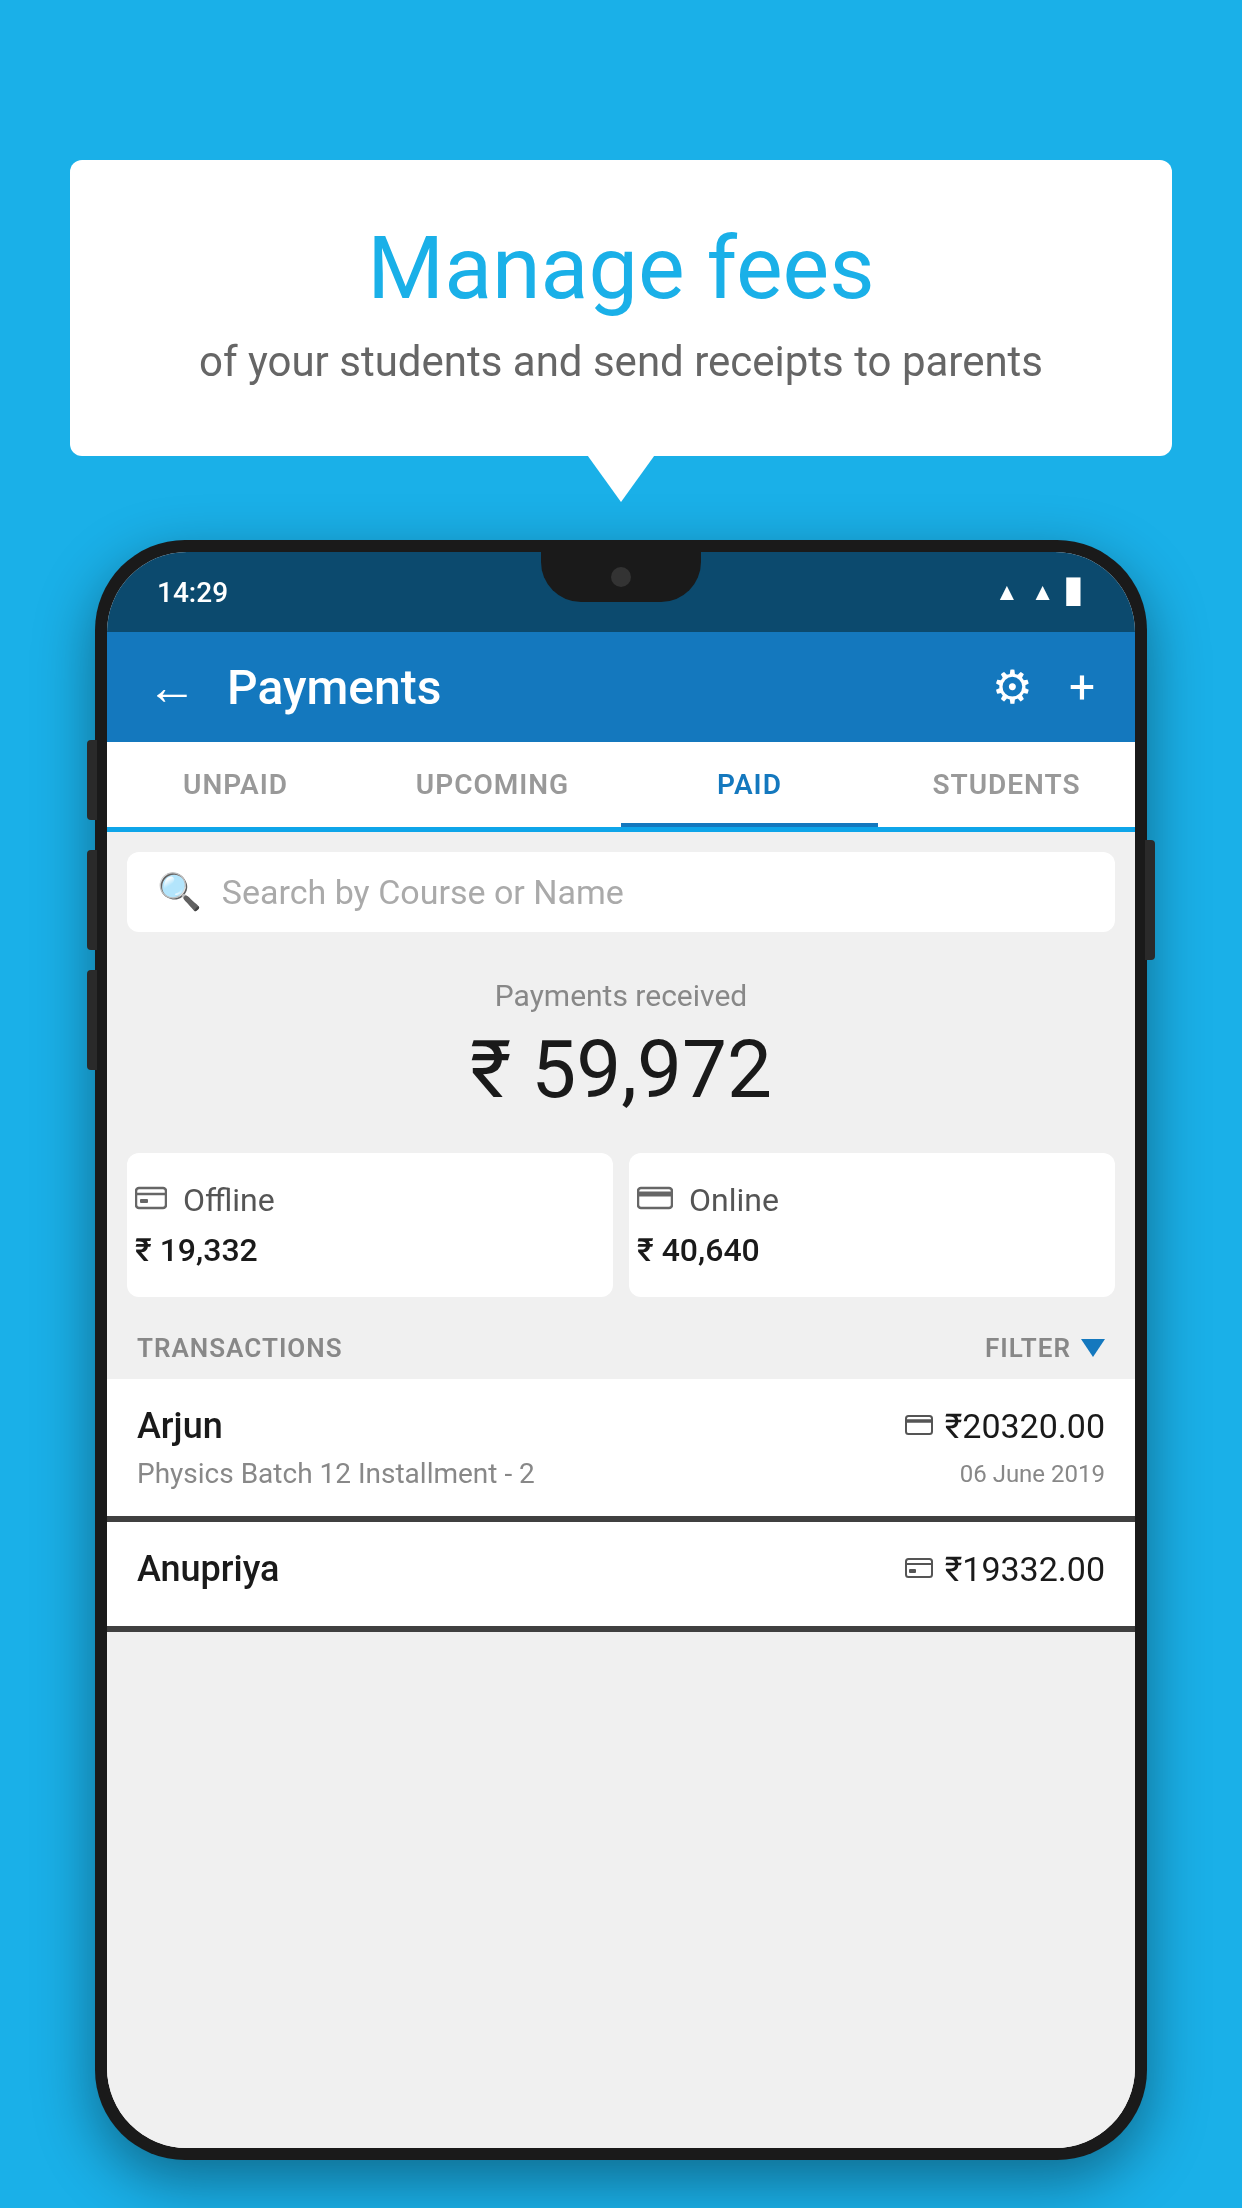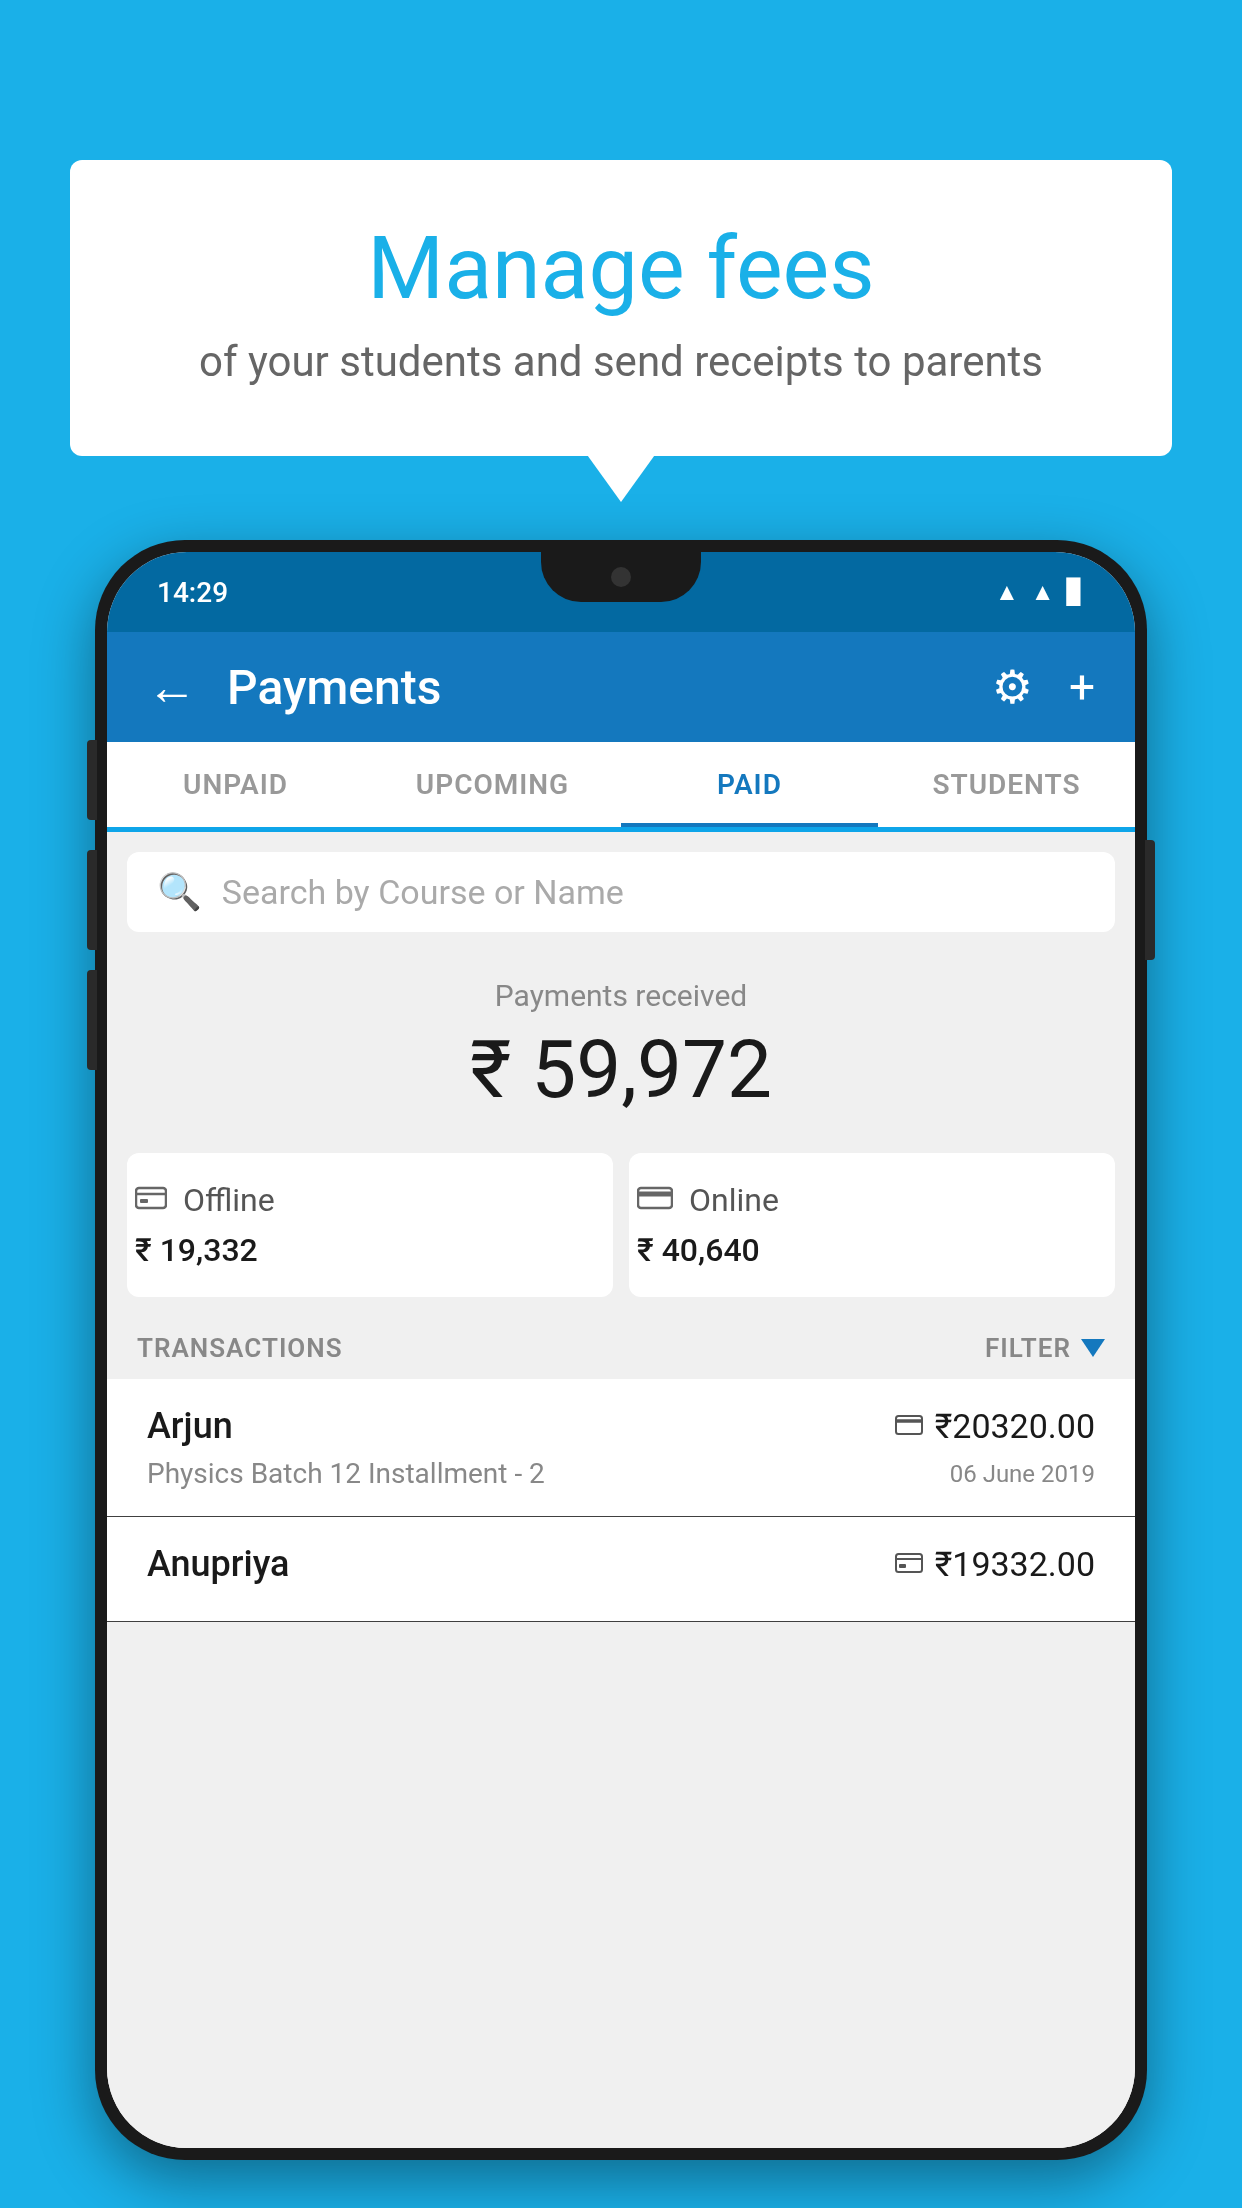--- a/index.html
+++ b/index.html
@@ -82,21 +82,21 @@
       position: relative;
     }
 
     
     .phone-notch-area {
       position: absolute;
       top: 0;
       left: 0;
       right: 0;
       height: 80px;
-      background: #0369a1;
+      background: #0c4a6e;
       display: flex;
       align-items: center;
       justify-content: space-between;
       padding: 0 50px;
       z-index: 10;
     }
 
     .notch-cutout {
       position: absolute;
       top: 0;
@@ -333,22 +333,22 @@
       width: 0;
       height: 0;
       border-left: 12px solid transparent;
       border-right: 12px solid transparent;
       border-top: 18px solid #1478be;
     }
 
     
     .transaction-row {
       background: white;
-      padding: 26px 40px;
-      border-bottom: 1px solid #404040;
+      padding: 26px 30px;
+      border-bottom: 6px solid #404040;
     }
 
     .transaction-top {
       display: flex;
       justify-content: space-between;
       align-items: center;
       margin-bottom: 10px;
     }
 
     .transaction-name {

